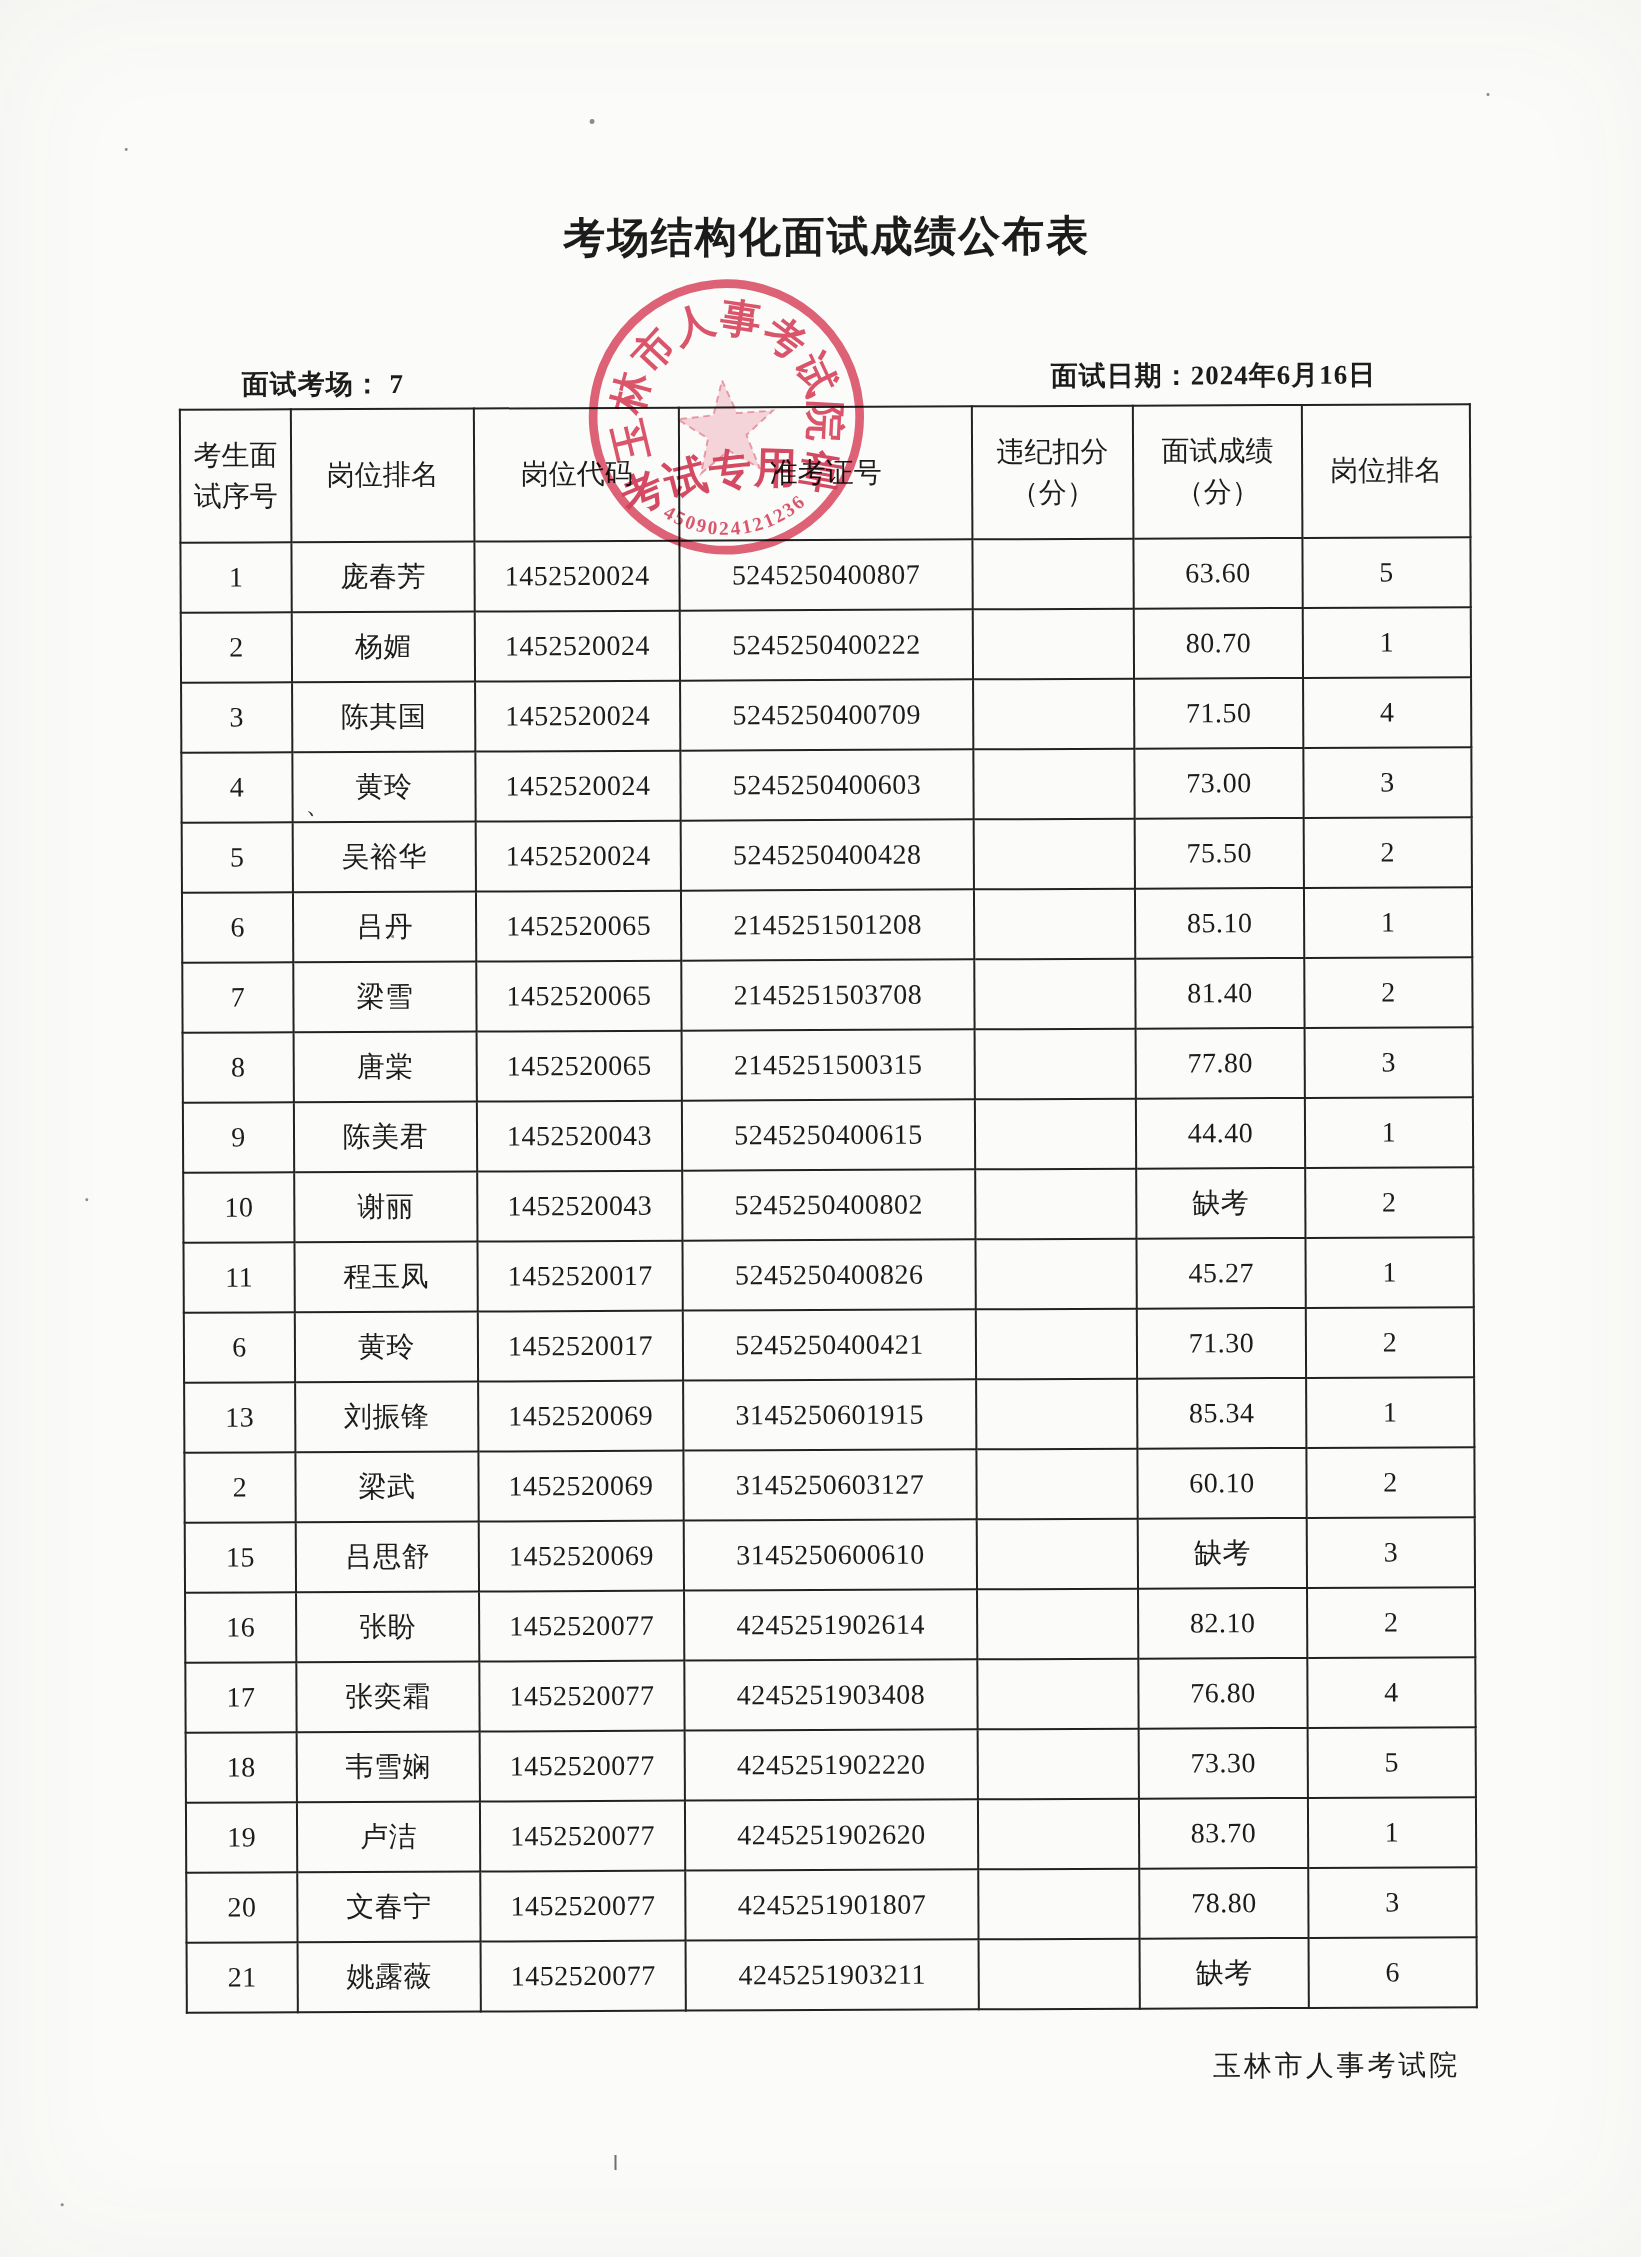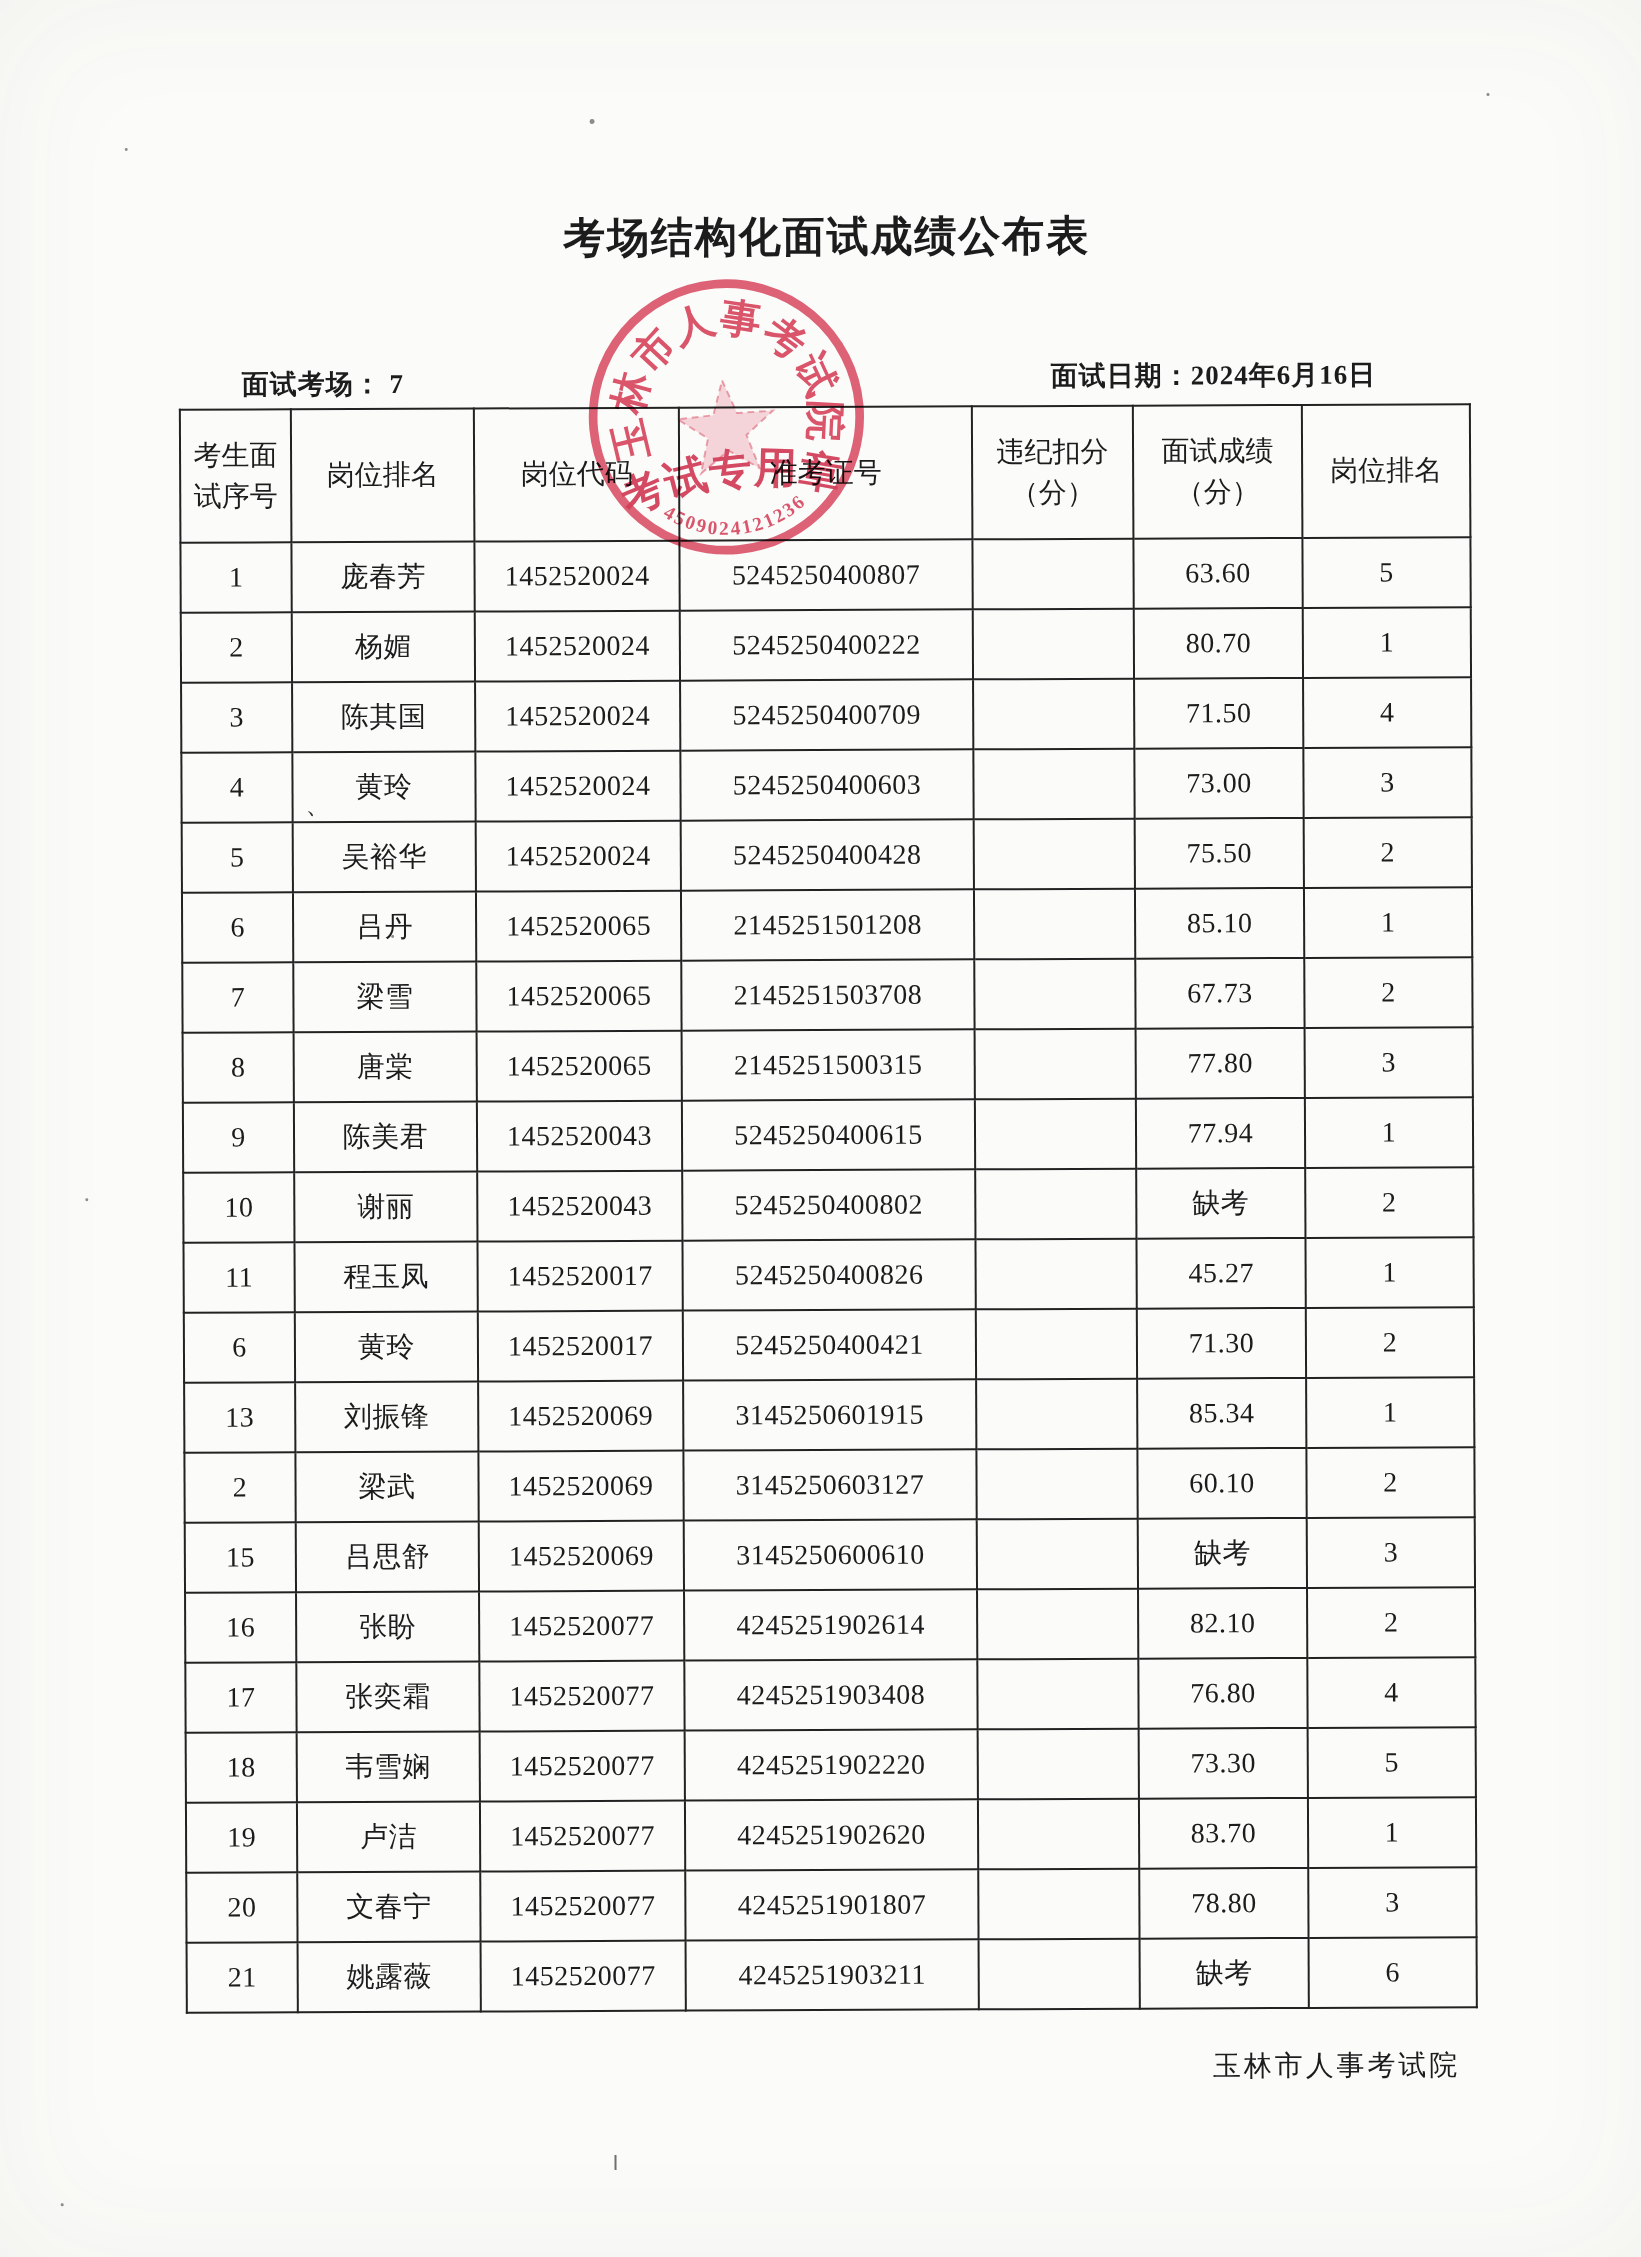--- a/index.html
+++ b/index.html
@@ -132,39 +132,39 @@
     <td></td>
     <td>85.10</td>
     <td>1</td>
   </tr>
           <tr>
     <td>7</td>
     <td>梁雪</td>
     <td>1452520065</td>
     <td>2145251503708</td>
     <td></td>
-    <td>67.73</td>
+    <td>81.40</td>
     <td>2</td>
   </tr>
           <tr>
     <td>8</td>
     <td>唐棠</td>
     <td>1452520065</td>
     <td>2145251500315</td>
     <td></td>
     <td>77.80</td>
     <td>3</td>
   </tr>
           <tr>
     <td>9</td>
     <td>陈美君</td>
     <td>1452520043</td>
     <td>5245250400615</td>
     <td></td>
-    <td>77.94</td>
+    <td>44.40</td>
     <td>1</td>
   </tr>
           <tr>
     <td>10</td>
     <td>谢丽</td>
     <td>1452520043</td>
     <td>5245250400802</td>
     <td></td>
     <td>缺考</td>
     <td>2</td>

